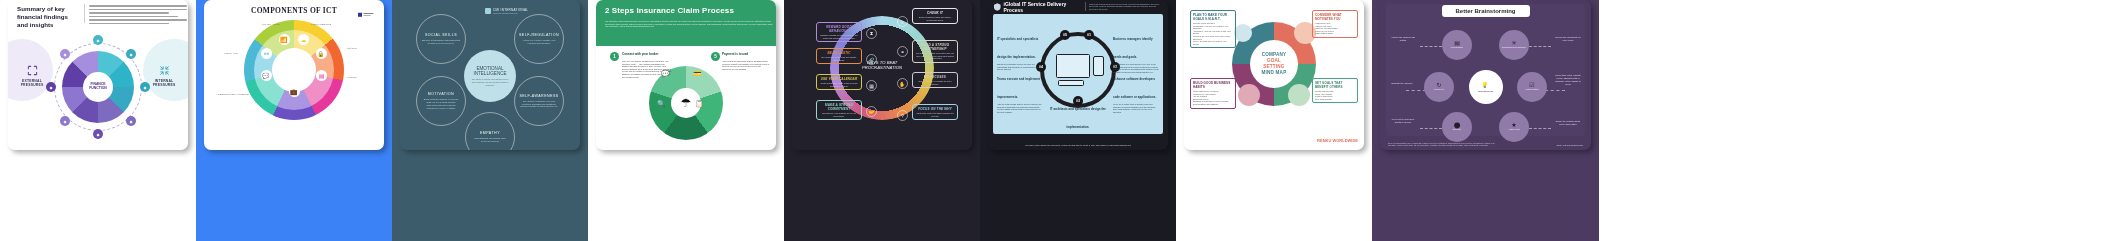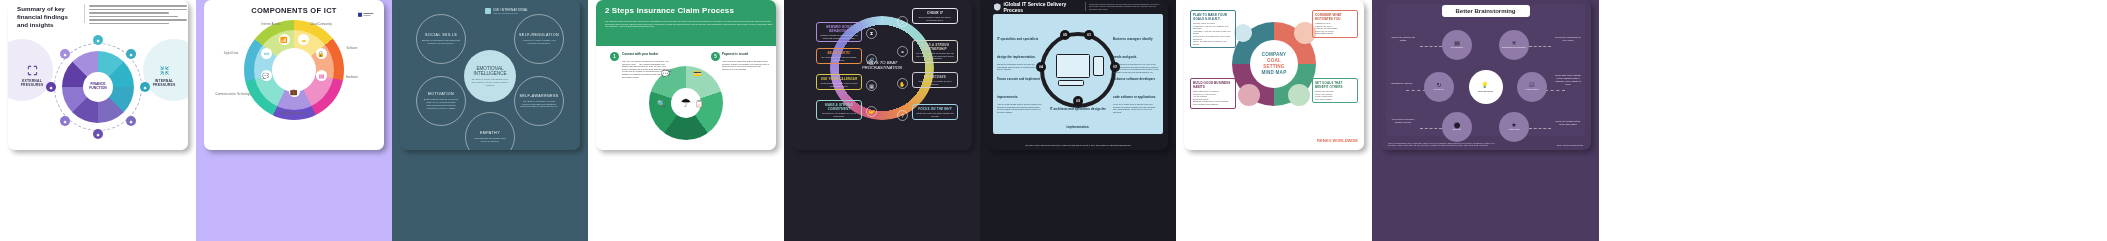--- a/index.html
+++ b/index.html
@@ -52,21 +52,21 @@
   .c1 .t { left:9px; top:5px; width:62px; font-size:6.2px; line-height:1.25; color:#1a1a2e; }
   .c1 .body { position:absolute; left:5px; top:29px; right:5px; bottom:5px; background:#fff; border-radius:4px; }
   .c1 .hemi { position:absolute; border-radius:50%; background:#efeaf7; }
   .c1 .hemi2 { position:absolute; border-radius:50%; background:#e3f3f6; }
   .c1 .pie { position:absolute; border-radius:50%; }
   .c1 .hub { position:absolute; border-radius:50%; background:#fff; display:flex; align-items:center; justify-content:center; }
   .c1 .hub span { font-size:3.4px; font-weight:bold; color:#4b2f86; text-align:center; line-height:1.1; }
   .c1 .side { position:absolute; text-align:center; font-size:3.4px; font-weight:bold; color:#3b3b55; letter-spacing:.2px; }
 
   
-  .c2 { background:#c4b5fd; }
+  .c2 { background:#3b82f6;font-family:Liberation Serif, serif; }
   .c2 .title { position:absolute; left:0; right:0; top:6px; text-align:center; font-size:7.5px; font-weight:bold; color:#1d1d2b; letter-spacing:.3px; }
   .c2 .logo { position:absolute; right:8px; top:5px; width:18px; height:8px; }
   .c2 .donut { position:absolute; border-radius:50%; }
   .c2 .hole { position:absolute; border-radius:50%; background:#fff; }
 
   
   .c3 { background:#3d5c6b; }
   .c3 .node { position:absolute; border-radius:50%; border:1px solid rgba(255,255,255,.45); display:flex; flex-direction:column; align-items:center; justify-content:center; }
   .c3 .node b { color:#e8f3f6; font-size:3.6px; font-weight:normal; letter-spacing:.45px; }
   .c3 .node span { color:#b9d8e0; font-size:2.2px; text-align:center; line-height:1.3; width:80%; margin-top:2px; }

